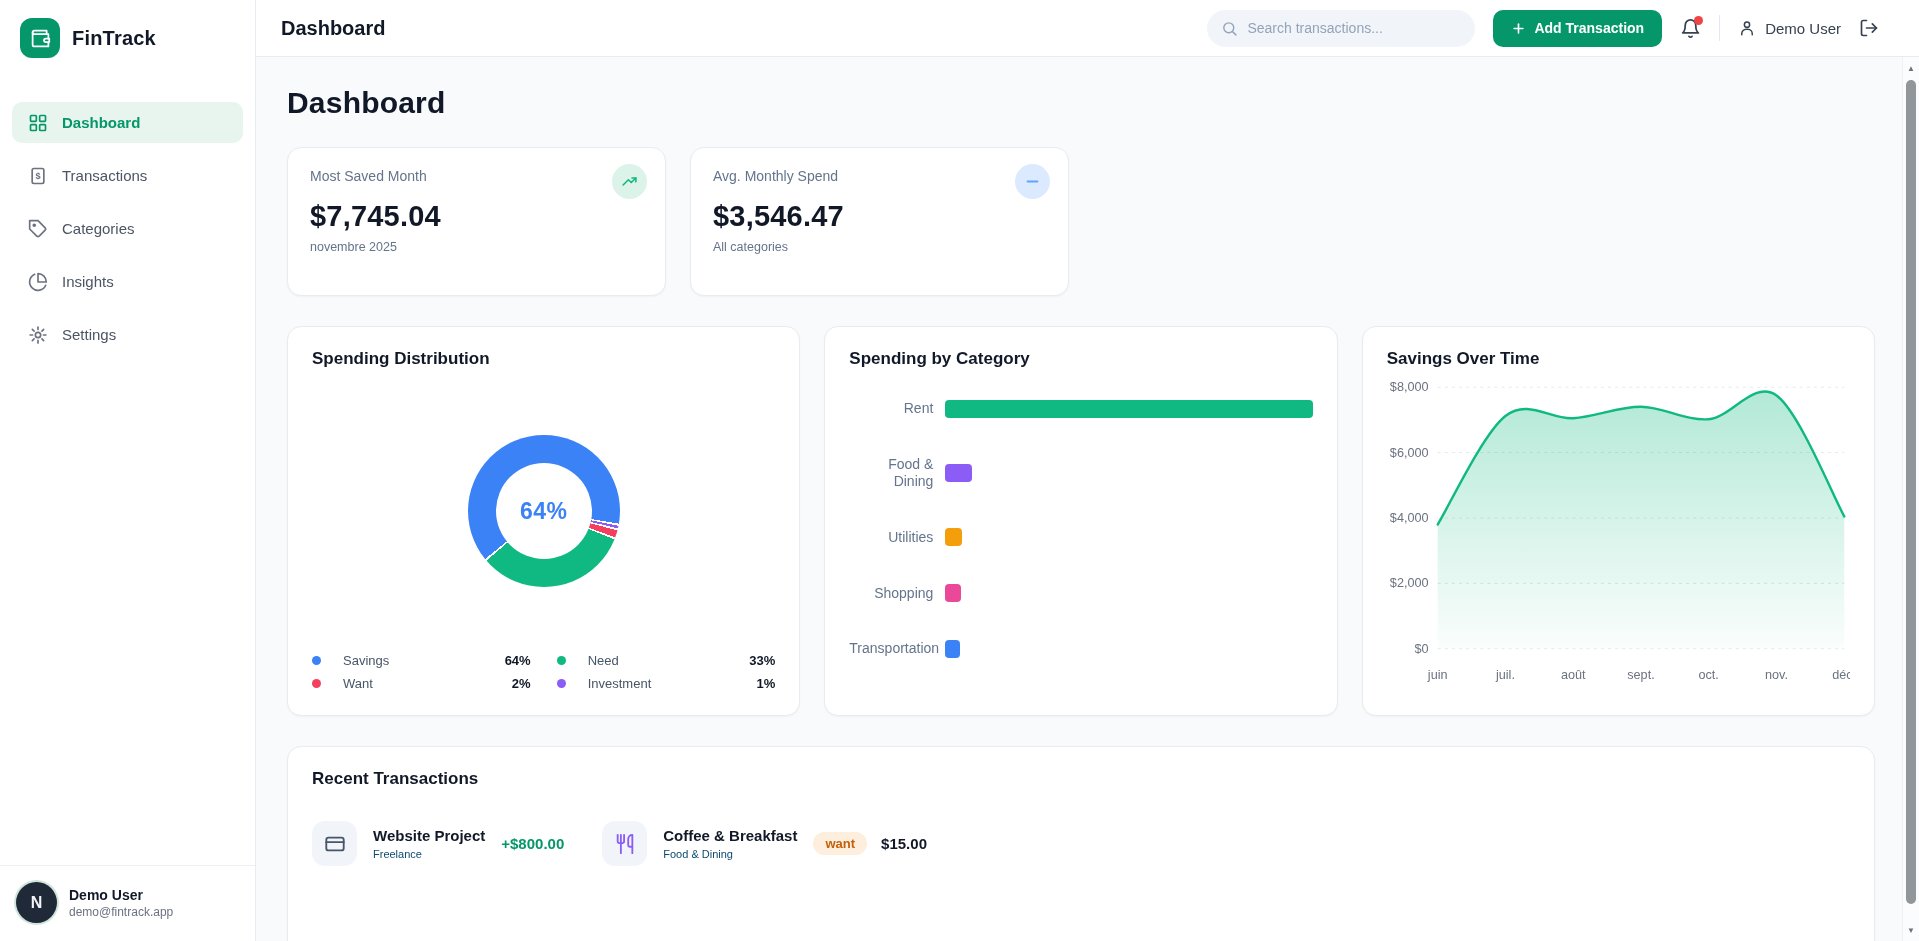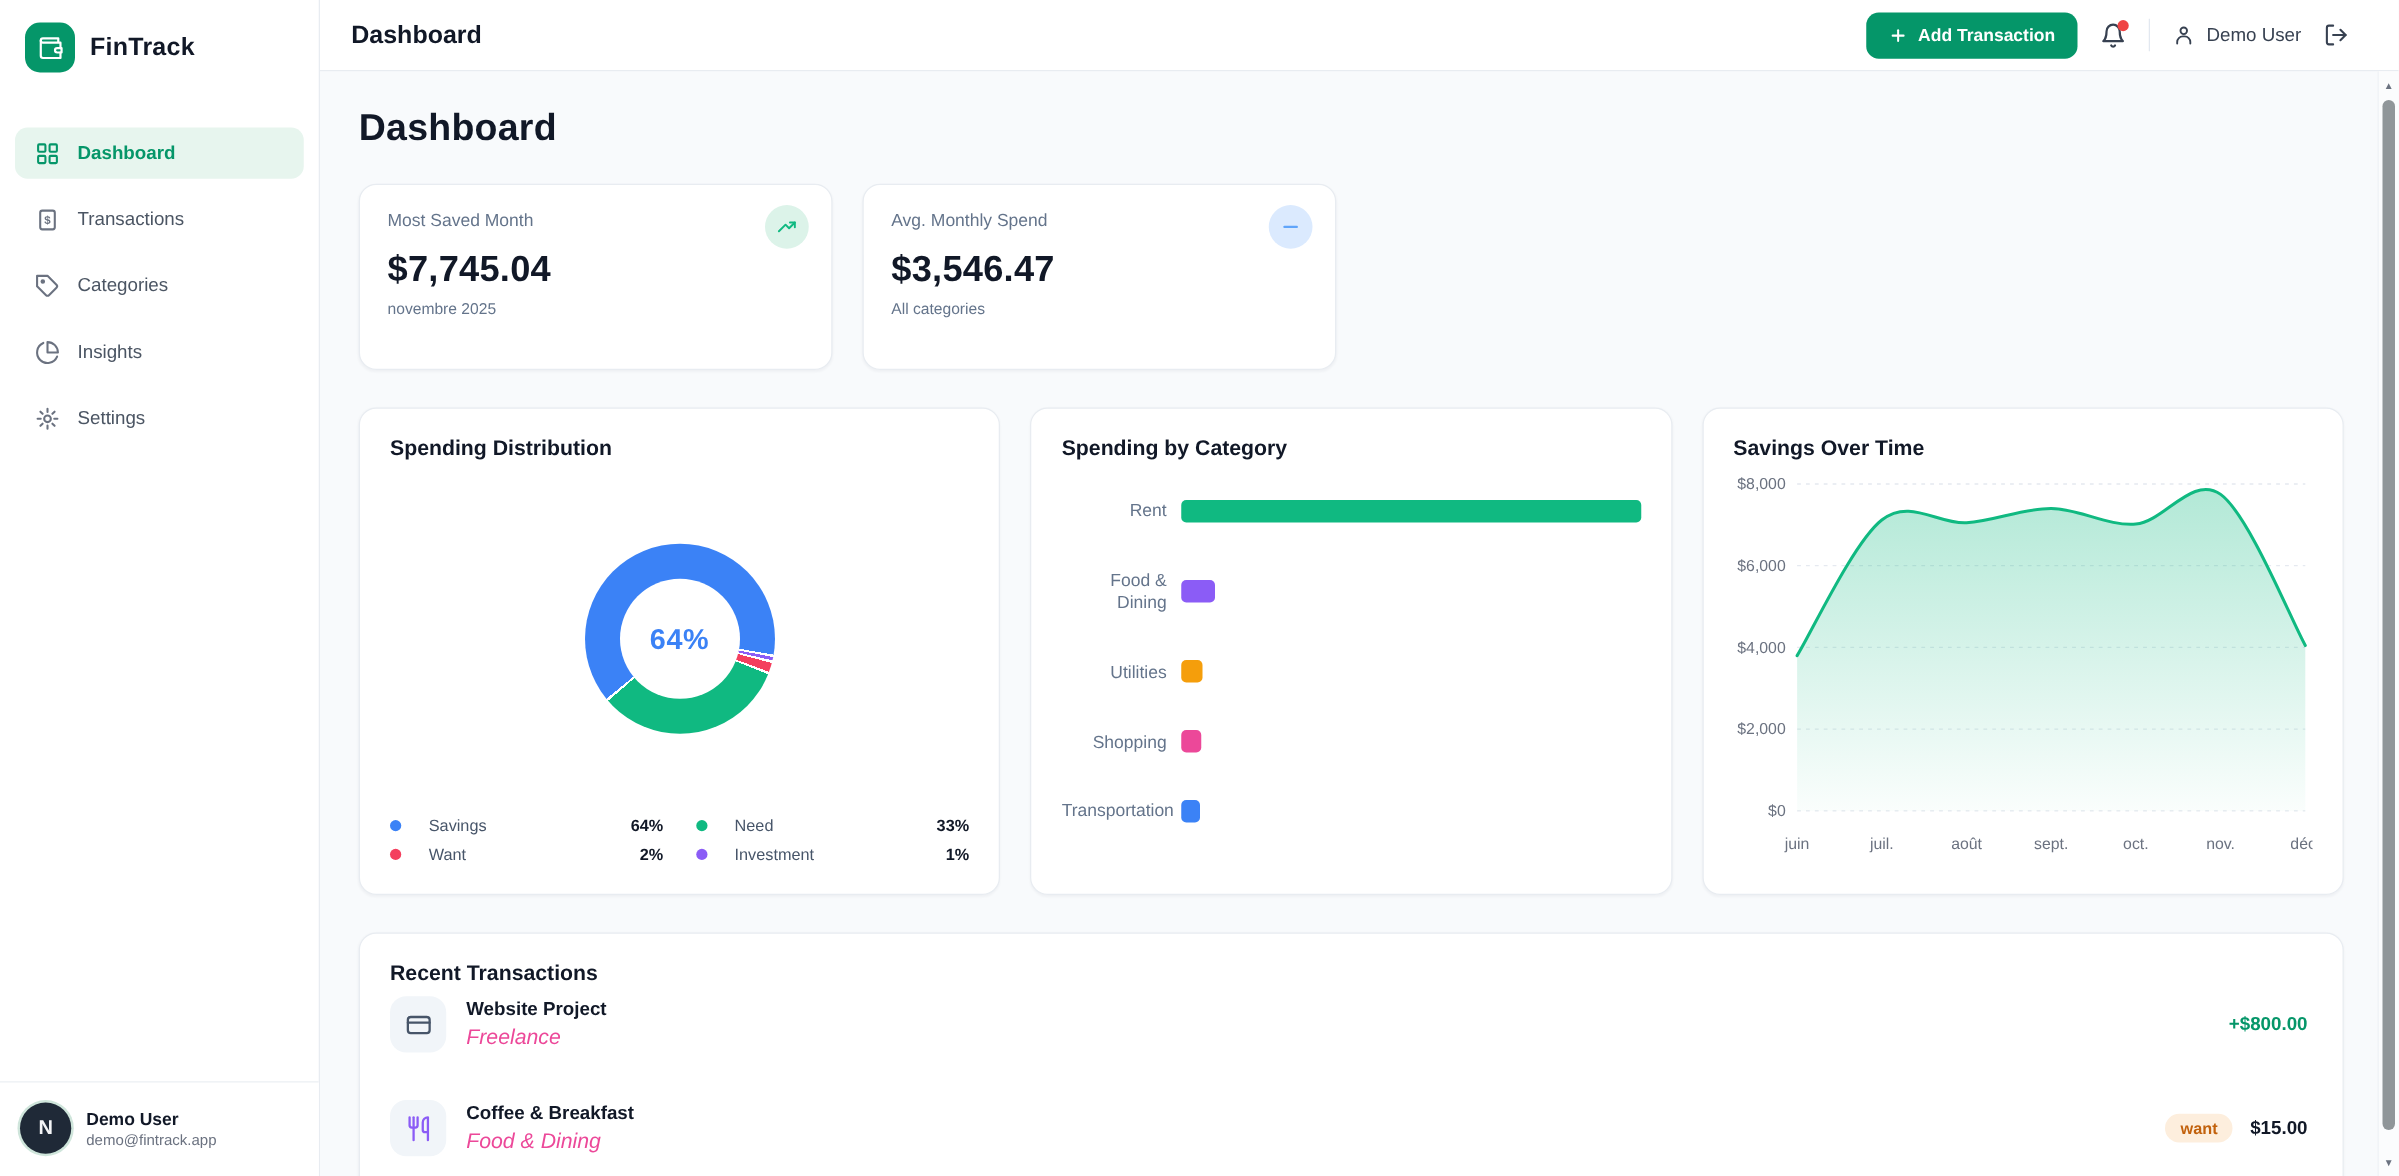--- a/index.html
+++ b/index.html
@@ -70,26 +70,26 @@
   .bar-track { flex: 1; }
   .bar-fill { display: block; height: 18px; border-radius: 4px; }
 
   
   .area-chart-wrap { flex: 1; margin-top: 4px; }
   .area-chart-wrap svg { width: 100%; height: 100%; display: block; }
 
   
   .tx-card { background: #fff; border: 1px solid #e8ecf1; border-radius: 14px; padding: 22px 28px 28px 24px; margin-top: 30px; min-height: 320px; box-shadow: 0 1px 2px rgba(15,23,42,.04); }
   .tx-title { font-size: 17px; font-weight: 700; color: #111827; }
-  .tx-list { margin-top: 8px; display: flex; flex-direction: column; gap: 38px; }
+  .tx-list { margin-top: 32px; display: flex; flex-direction: row; gap: 38px; align-items: center; }
   .tx-row { display: flex; align-items: center; gap: 16px; }
   .tx-icon { width: 45px; height: 45px; border-radius: 13px; background: #f1f5f9; display: flex; align-items: center; justify-content: center; color: #475569; flex: none; }
   .tx-icon.purple { color: #8b5cf6; }
   .tx-name { font-size: 15px; font-weight: 700; color: #111827; }
-  .tx-cat { font-size: 17px; color: #ec4899; margin-top: 4px; font-style: italic; }
+  .tx-cat { font-size: 11px; color: #0c4a6e; margin-top: 4px; }
   .tx-right { margin-left: auto; display: flex; align-items: center; gap: 14px; }
   .tx-amount { font-size: 15px; font-weight: 800; color: #111827; }
   .tx-amount.income { color: #059669; }
   .tx-badge { background: #fdeedd; color: #c2610c; font-size: 13px; font-weight: 600; padding: 4px 12px; border-radius: 12px; }
 
   
   .scrollbar { position: absolute; right: 0; top: 57px; bottom: 0; width: 17px; background: #fbfcfd; border-left: 1px solid #eef1f5; z-index: 6; }
   .sb-arrow { position: absolute; left: 0; right: 0; height: 14px; display: flex; align-items: center; justify-content: center; color: #6b7280; font-size: 8px; cursor: pointer; }
   .sb-arrow.up { top: 4px; }
   .sb-arrow.down { bottom: 4px; }
@@ -165,20 +165,29 @@
     <div>
       <div class="user-name">Demo User</div>
       <div class="user-email">demo@fintrack.app</div>
     </div>
   </div>
 </aside>
 
 <header class="topbar">
   <div class="topbar-title">Dashboard</div>
   <div class="topbar-right">
+    <div class="search-wrap">
+      <span>
+          <svg class="ic" width="17" height="17" viewBox="0 0 24 24" fill="none" stroke="currentColor" stroke-width="2" stroke-linecap="round">
+            <circle cx="11" cy="11" r="7"></circle>
+            <line x1="16.5" y1="16.5" x2="21" y2="21"></line>
+          </svg>
+        </span>
+      <input value="" placeholder="Search transactions..." style="">
+    </div>
     <button class="add-btn">
       <span>
           <svg class="ic" width="15" height="15" viewBox="0 0 24 24" fill="none" stroke="currentColor" stroke-width="2.6" stroke-linecap="round">
             <line x1="12" y1="5" x2="12" y2="19"></line>
             <line x1="5" y1="12" x2="19" y2="12"></line>
           </svg>
         </span>
       <span>Add Transaction</span>
     </button>
     <div class="bell-wrap">

